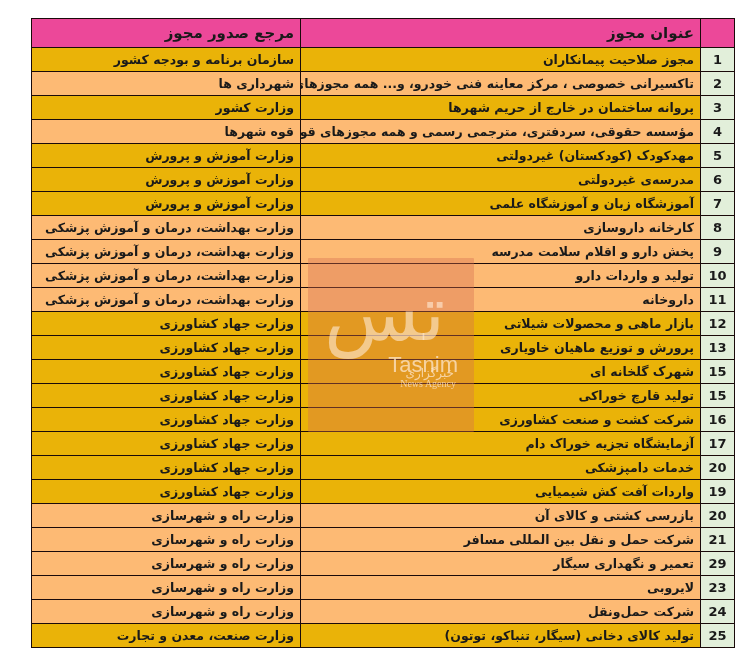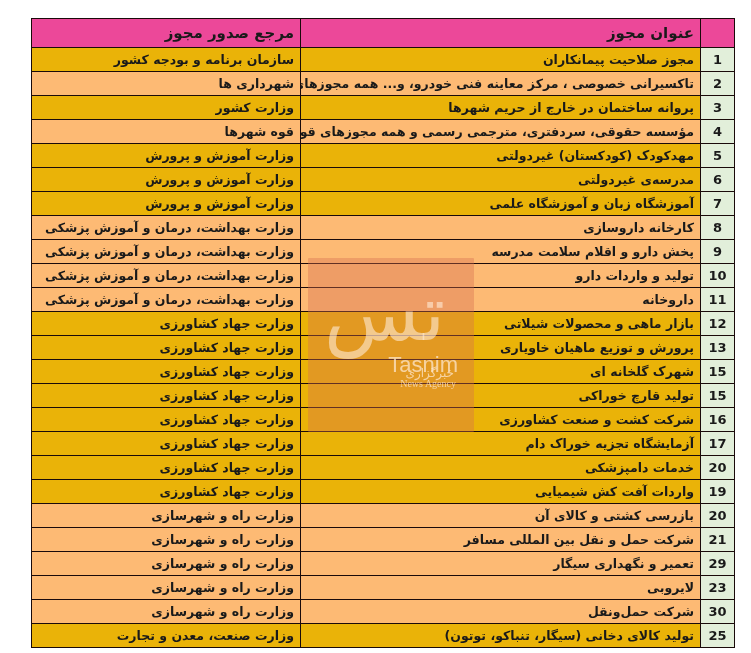--- a/index.html
+++ b/index.html
@@ -147,21 +147,21 @@
           <td class="num">29</td>
           <td class="cell">تعمیر و نگهداری سیگار</td>
           <td class="cell">وزارت راه و شهرسازی</td>
         </tr>
         <tr class="cream">
           <td class="num">23</td>
           <td class="cell">لایروبی</td>
           <td class="cell">وزارت راه و شهرسازی</td>
         </tr>
         <tr class="cream">
-          <td class="num">30</td>
+          <td class="num">24</td>
           <td class="cell">شرکت حمل‌ونقل</td>
           <td class="cell">وزارت راه و شهرسازی</td>
         </tr>
         <tr class="salmon">
           <td class="num">25</td>
           <td class="cell">تولید کالای دخانی (سیگار، تنباکو، توتون)</td>
           <td class="cell">وزارت صنعت، معدن و تجارت</td>
         </tr>
       </tbody>
   </table>

